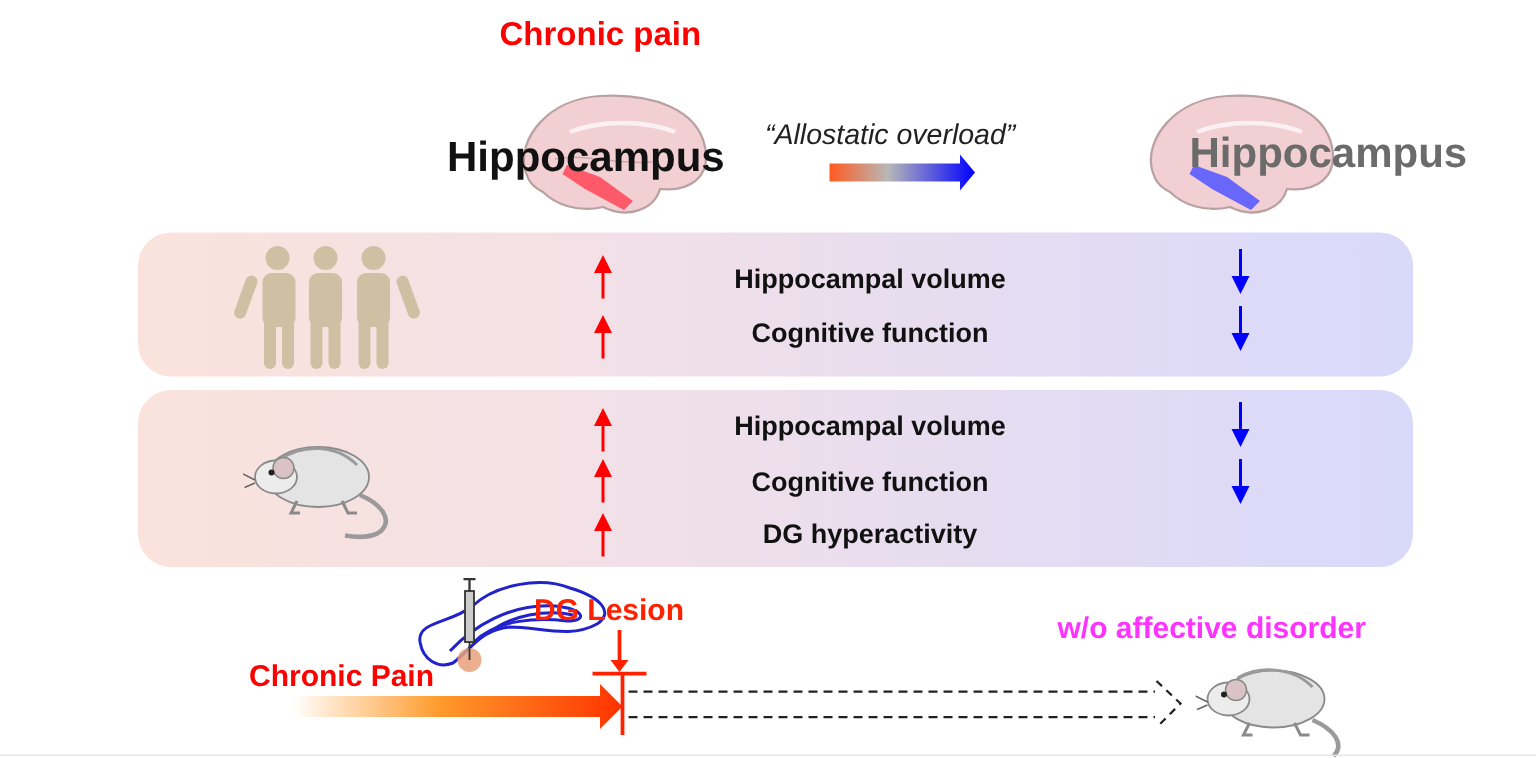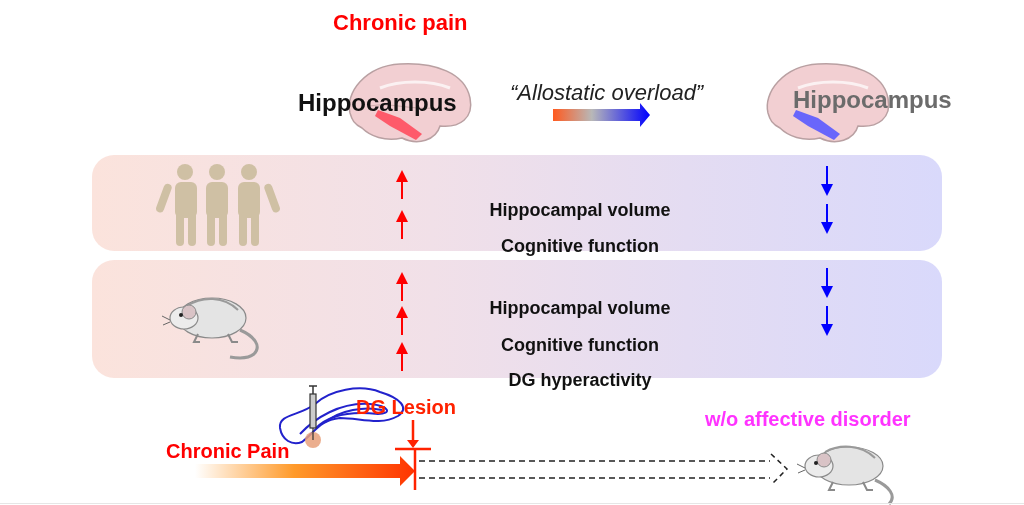--- a/index.html
+++ b/index.html
@@ -1,24 +1,24 @@
 <!DOCTYPE html>
 <html><head>
 <meta charset="utf-8">
 <style>
   html, body { margin:0; padding:0; background:#ffffff; }
   body { width:1024px; height:505px; position:relative; overflow:hidden; font-family:"Liberation Sans", sans-serif; }
   .abs { position:absolute; }
   .title-red { color:#ff0000; font-weight:bold; font-size:22px; }
   .title-blue { color:#1010ff; font-weight:bold; font-size:22px; text-align:center; line-height:26px; }
-  .hippo-label { font-weight:bold; font-size:24px; }
-  .overload { font-style:italic; font-size:22px; color:#222; }
+  .hippo-label { font-weight:bold; font-size:28px; }
+  .overload { font-style:italic; font-size:19px; color:#222; }
   .panel { position:absolute; left:92px; width:850px; border-radius:22px;
            background:linear-gradient(to right, #fbe3dc 0%, #f1e0e8 40%, #e4dcf2 70%, #d9d9fb 100%); }
-  .row-text { position:absolute; font-weight:bold; font-size:18px; color:#111; text-align:center; width:260px; left:450px;margin-top:24px; }
+  .row-text { position:absolute; font-weight:bold; font-size:18px; color:#111; text-align:center; width:260px; left:450px; }
   .bottom-label { font-weight:bold; font-size:20px; }
   .wo { color:#ff33ff; font-weight:bold; font-size:20px; }
   .lesion { color:#ff2200; font-weight:bold; font-size:20px; }
   .baseline { position:absolute; left:0; width:1024px; height:1px; background:#e6e6e6; top:503px; }
 </style>
 </head>
 <body>
 
 <div class="abs title-red" style="left:333px; top:10px;">Chronic pain</div>
 <div class="abs title-blue" style="left:630px; top:4px; width:340px;">

